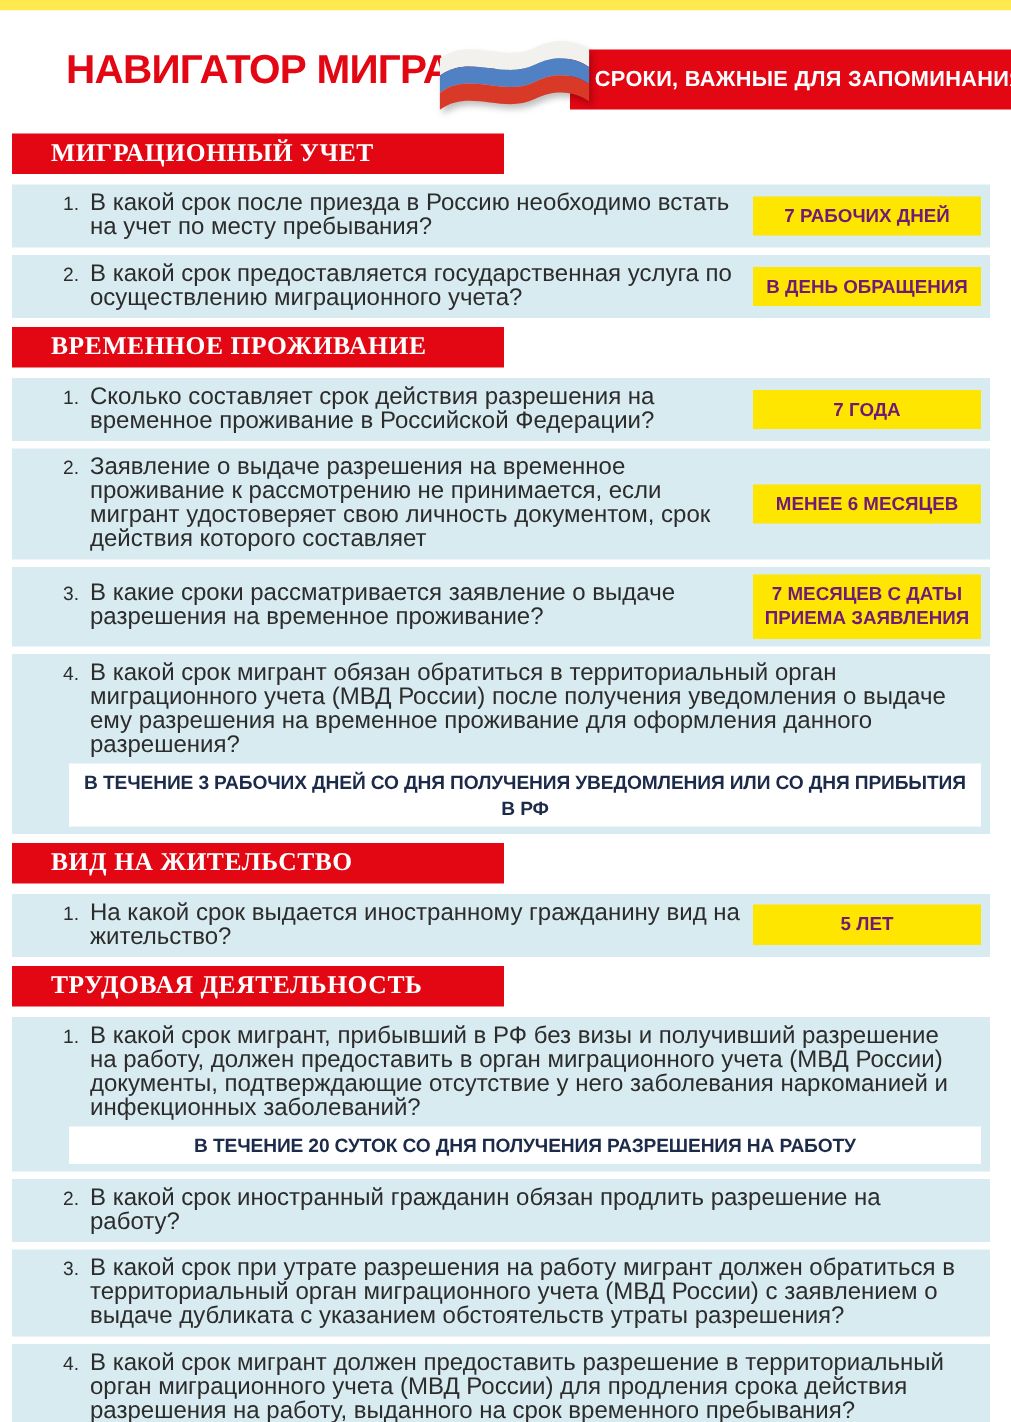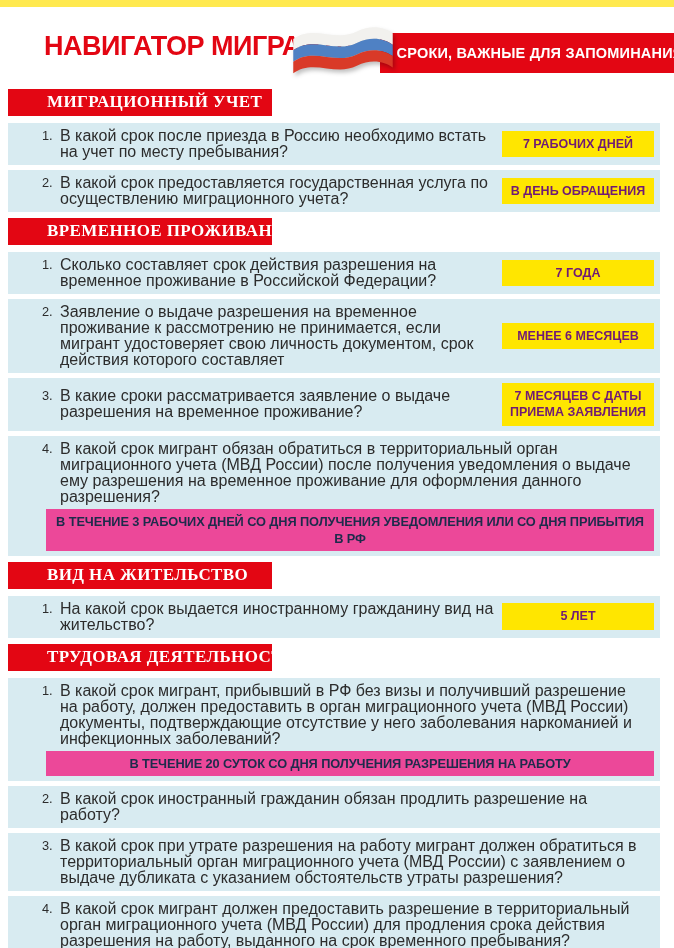--- a/index.html
+++ b/index.html
@@ -21,41 +21,41 @@
           filter:drop-shadow(2px 3px 2px rgba(0,0,0,0.25)); }
   .banner {
     position:absolute; left:380px; right:0; top:26px; height:40px;
     background:#e30613; color:#fff; display:flex; align-items:center; justify-content:center;
     font-size:14.5px; font-weight:bold; letter-spacing:0.2px; white-space:nowrap;
     padding-left:26px; z-index:1;
   }
   
   .content { padding:0 14px 0 8px; }
   .section-header {
-    width:264px; background:#e30613; color:#fff;
+    width:328px; background:#e30613; color:#fff;
     font-family:"Liberation Serif", serif; font-weight:bold; font-size:17px;
-    letter-spacing:0.4px; padding:3px 0 4px 39px; margin:6px 0 7px 0;
+    letter-spacing:0.4px; padding:3px 0 4px 26px; margin:6px 0 7px 0;
     white-space:nowrap;
   }
   .qa-row {
     background:#d8ebf1; margin-bottom:5px;
     padding:5px 6px 5px 34px;
     display:flex; align-items:center;
   }
   .qa-row.band { flex-direction:column; align-items:stretch; }
   .q-wrap { display:flex; flex:1; width:100%; }
   .q-num { flex:0 0 18px; font-size:12.8px; line-height:16px; color:#2c2c2c; }
   .q-text { flex:1; font-size:16px; line-height:16px; color:#2c2c2c; padding-right:8px; }
   .answer-box {
     flex:0 0 152px; background:#ffe600; color:#701a75;
     font-weight:bold; font-size:12.5px; line-height:1.3; text-align:center;
     padding:5px 6px; align-self:center;
   }
   .answer-band {
-    background:#ec4899; color:#1d2b4b;
+    background:#ffffff; color:#1d2b4b;
     font-weight:bold; font-size:12.8px; line-height:17px; text-align:center;
     padding:4px 8px; margin:4px 0 0 4px; letter-spacing:-0.1px;
   }
 </style>
 </head>
 <body>
 
 <div class="top-strip"></div>
 
 <div class="header">

